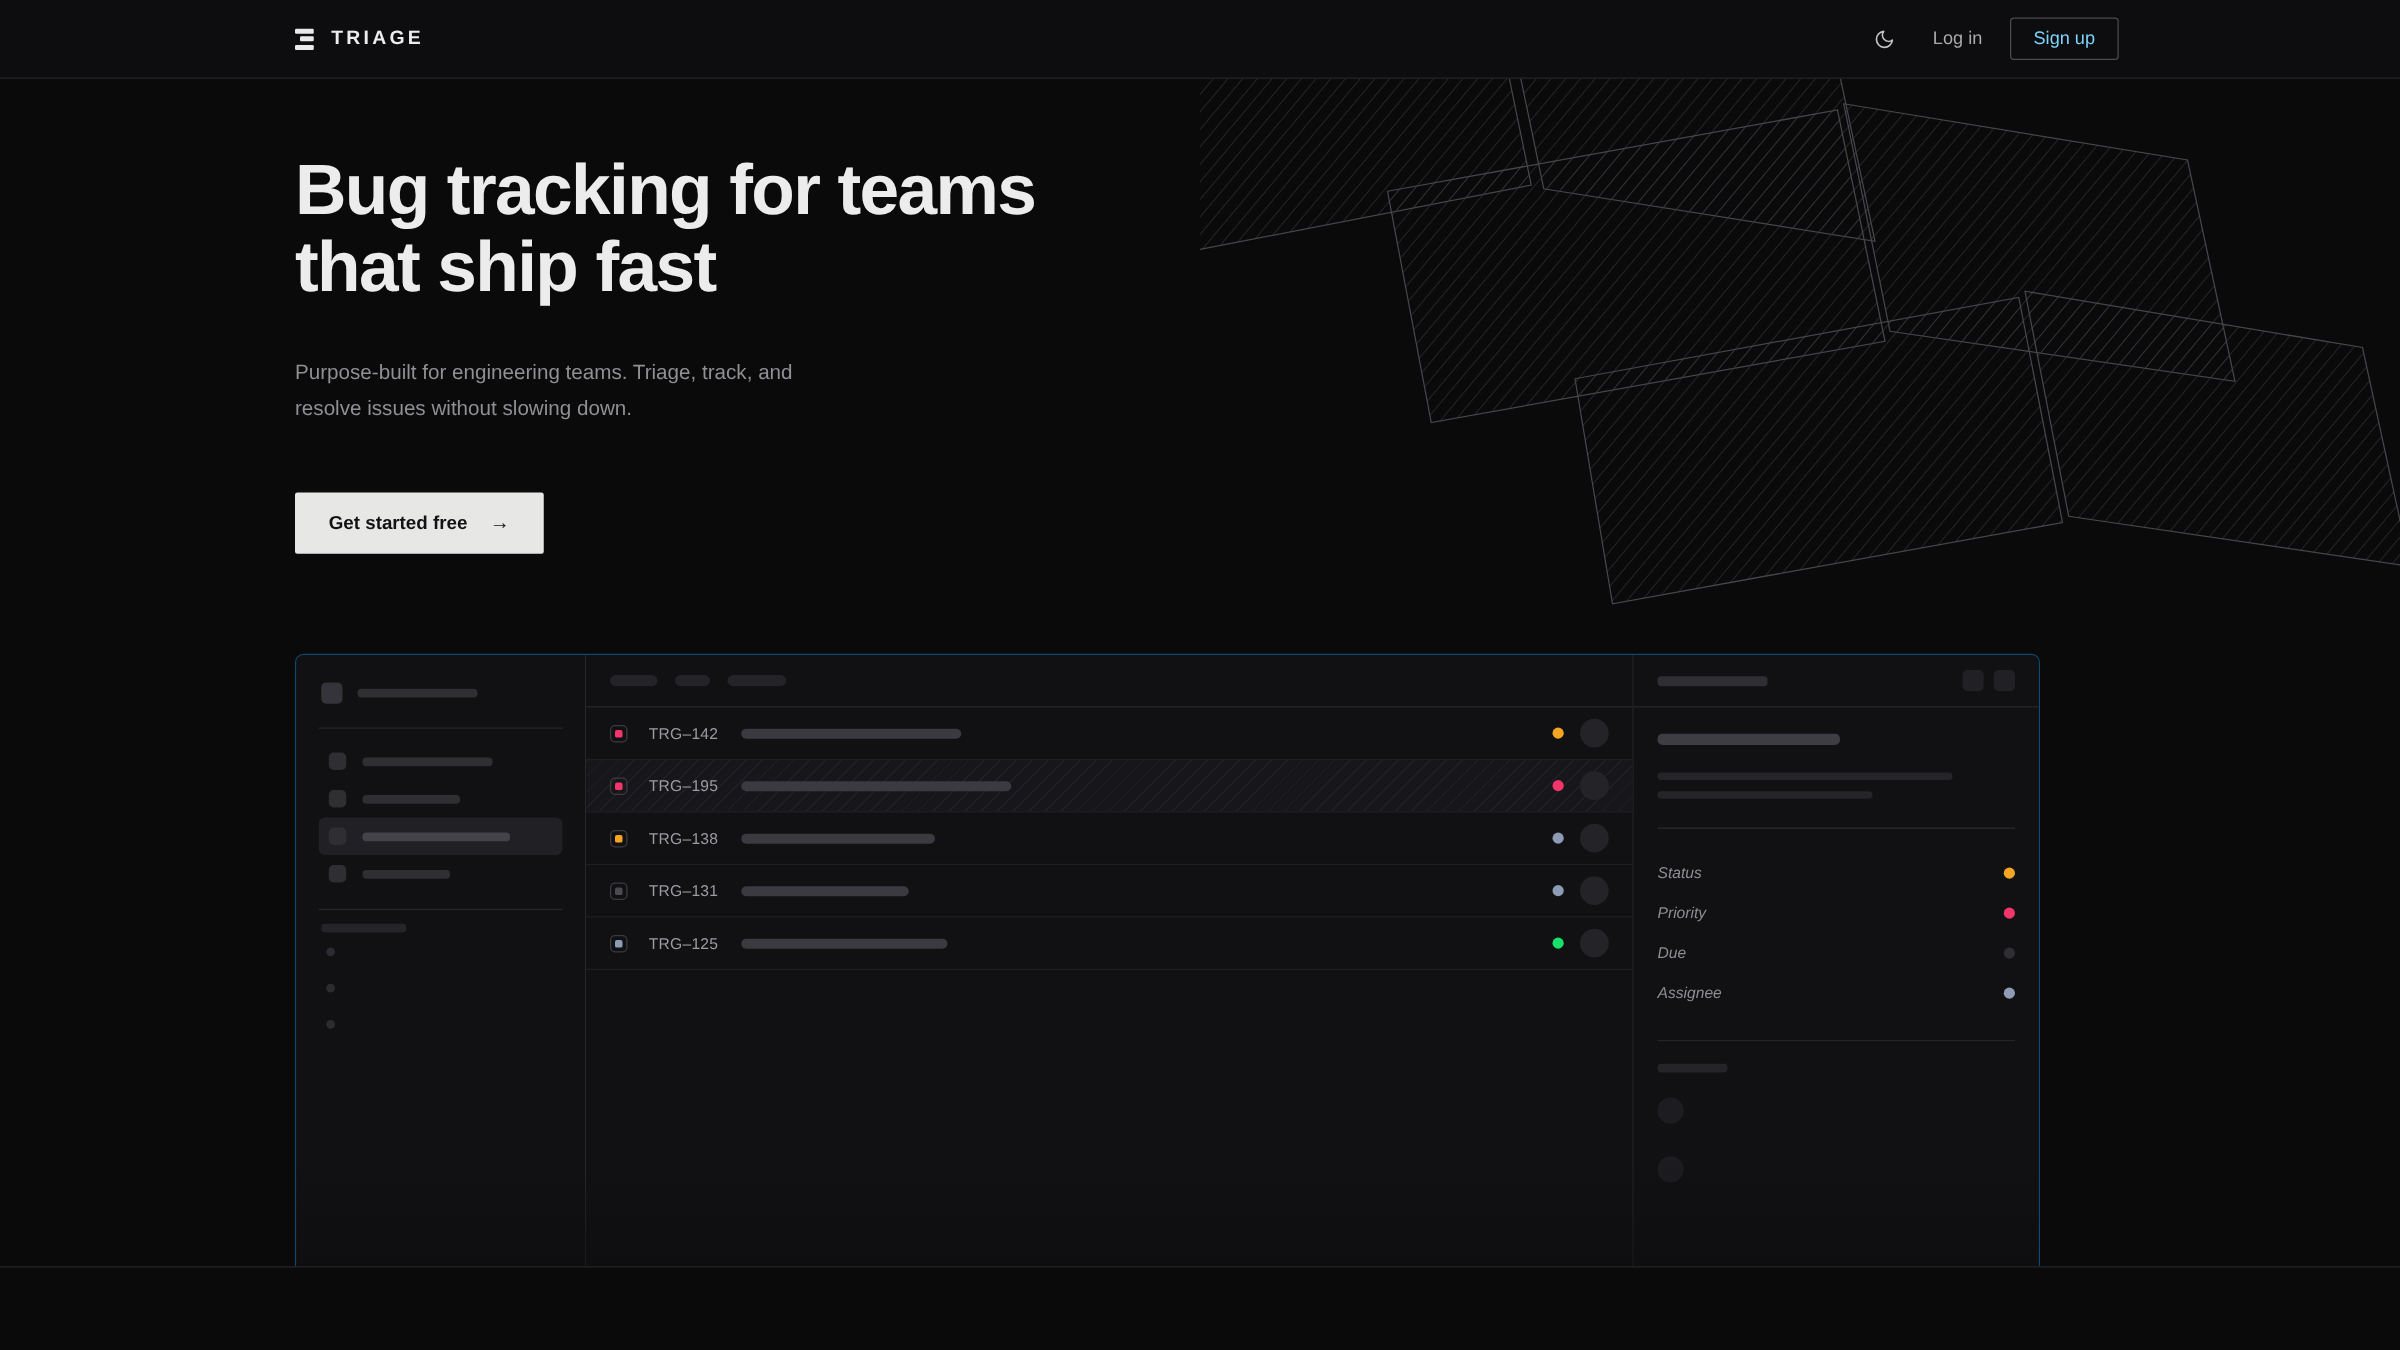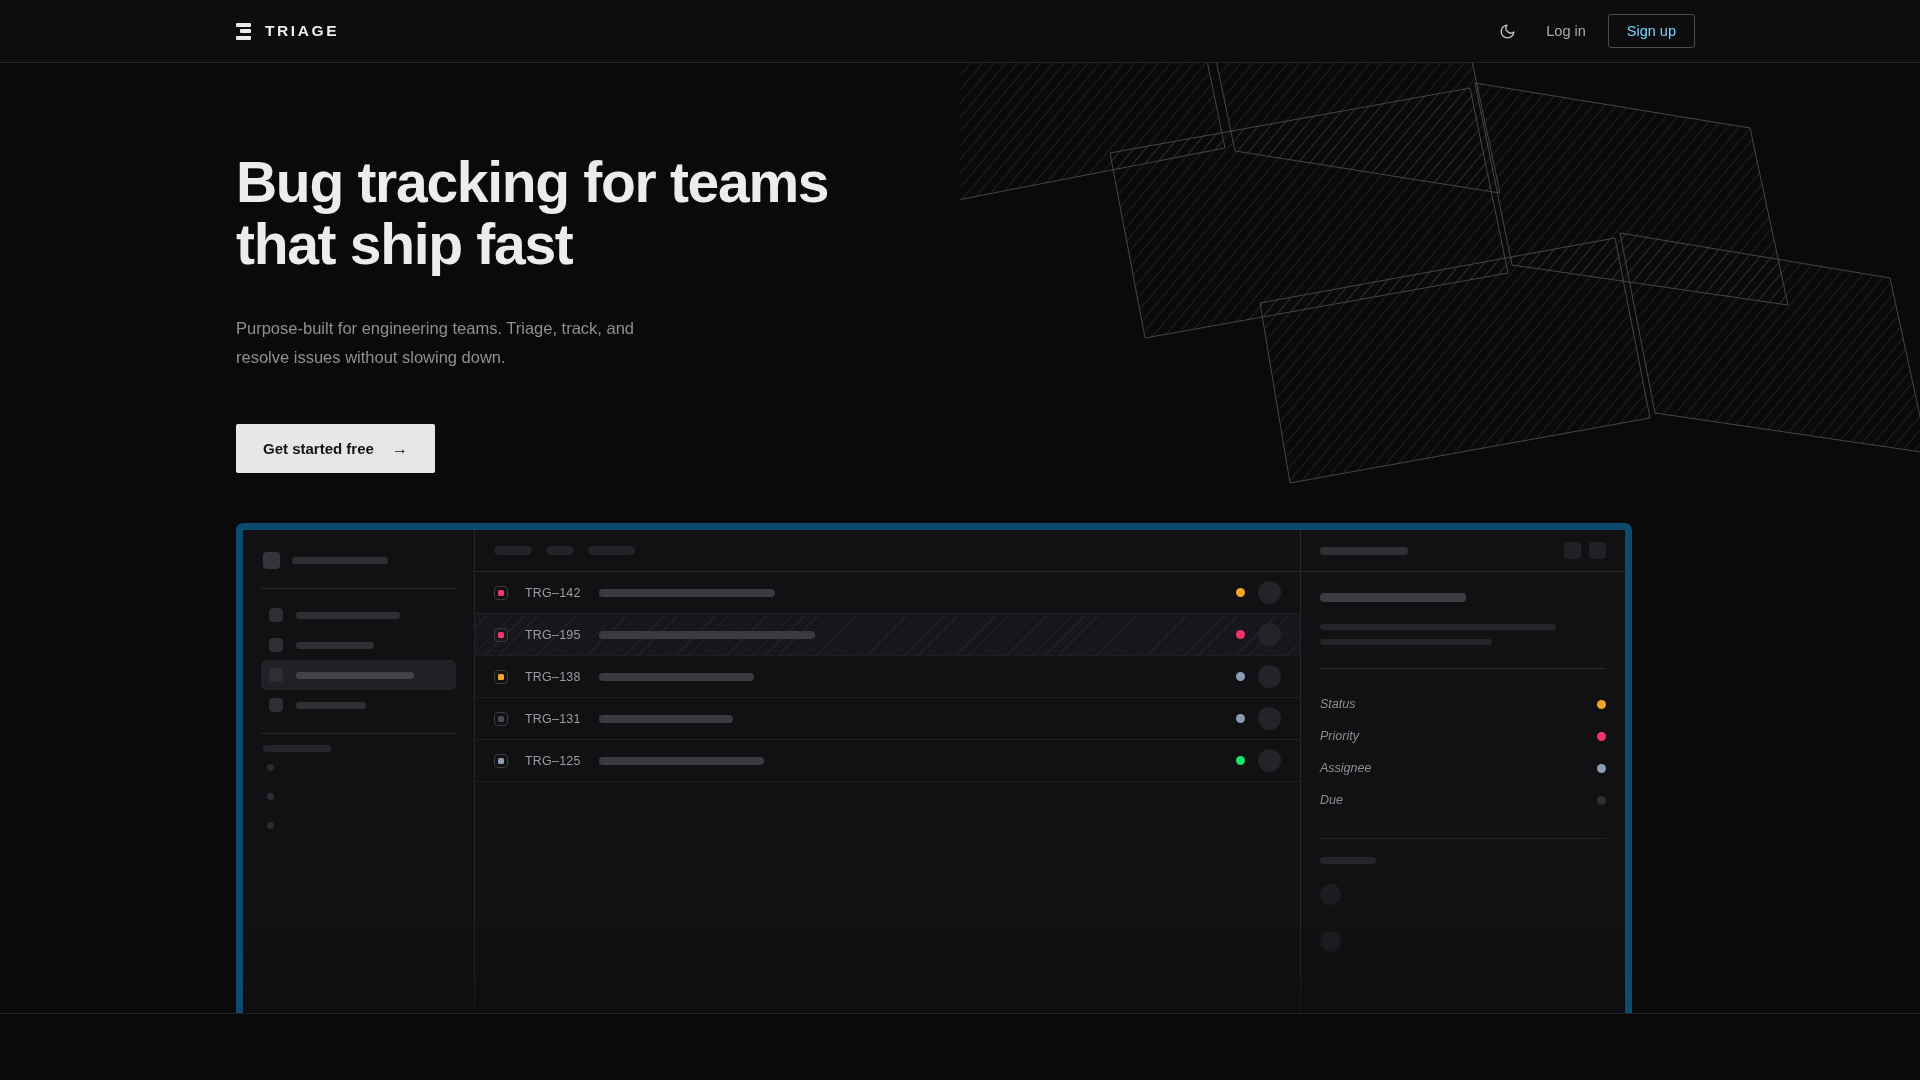--- a/index.html
+++ b/index.html
@@ -52,21 +52,20 @@
   }
 
   .hero-copy { position:absolute; left:236px; top:58px; width:720px; }
   .hero-title {
     color:#ececed;
     font-size:57px;
     line-height:1.09;
     font-weight:700;
     letter-spacing:-1.3px;
     white-space:pre-line;
-    margin-top:30px;
   }
   .hero-sub {
     margin-top:39px;
     color:#8f8f94;
     font-size:16.5px;
     line-height:1.72;
     white-space:pre-line;
   }
   .cta {
     margin-top:53px;
@@ -77,21 +76,21 @@
     border:none; border-radius:2px; cursor:pointer;
     font-family:"Liberation Sans", sans-serif;
   }
   .cta .arrow { font-size:16px; line-height:1; }
 
   
   .app {
     position:absolute; left:236px; top:460px;
     width:1396px; height:553px;
     background:#131316;
-    border:7px solid #0c4a6e;
+    border:1px solid #0c4a6e;
     border-radius:7px;
     display:flex;
     overflow:hidden;
   }
 
   
   .app-sidebar {
     width:232px; flex:0 0 232px;
     border-right:1px solid #27272b;
     padding:16px 18px 0 18px;
@@ -349,26 +348,26 @@
         <div id="detail-meta">
             <div class="meta-row">
               <span class="meta-label">Status</span>
               <span class="meta-dot" style="background: rgb(245, 165, 36);"></span>
             </div>
             <div class="meta-row">
               <span class="meta-label">Priority</span>
               <span class="meta-dot" style="background: rgb(242, 53, 107);"></span>
             </div>
             <div class="meta-row">
+              <span class="meta-label">Due</span>
+              <span class="meta-dot" style="background: rgb(46, 46, 51);"></span>
+            </div>
+            <div class="meta-row">
               <span class="meta-label">Assignee</span>
               <span class="meta-dot" style="background: rgb(141, 155, 181);"></span>
-            </div>
-            <div class="meta-row">
-              <span class="meta-label">Due</span>
-              <span class="meta-dot" style="background: rgb(46, 46, 51);"></span>
             </div>
           </div>
         <div class="d-div2"></div>
         <div class="d-sublabel"></div>
         <div class="comments" id="detail-comments">
             <span class="comment-av"></span>
             <span class="comment-av"></span>
           </div>
       </div>
     </div>

